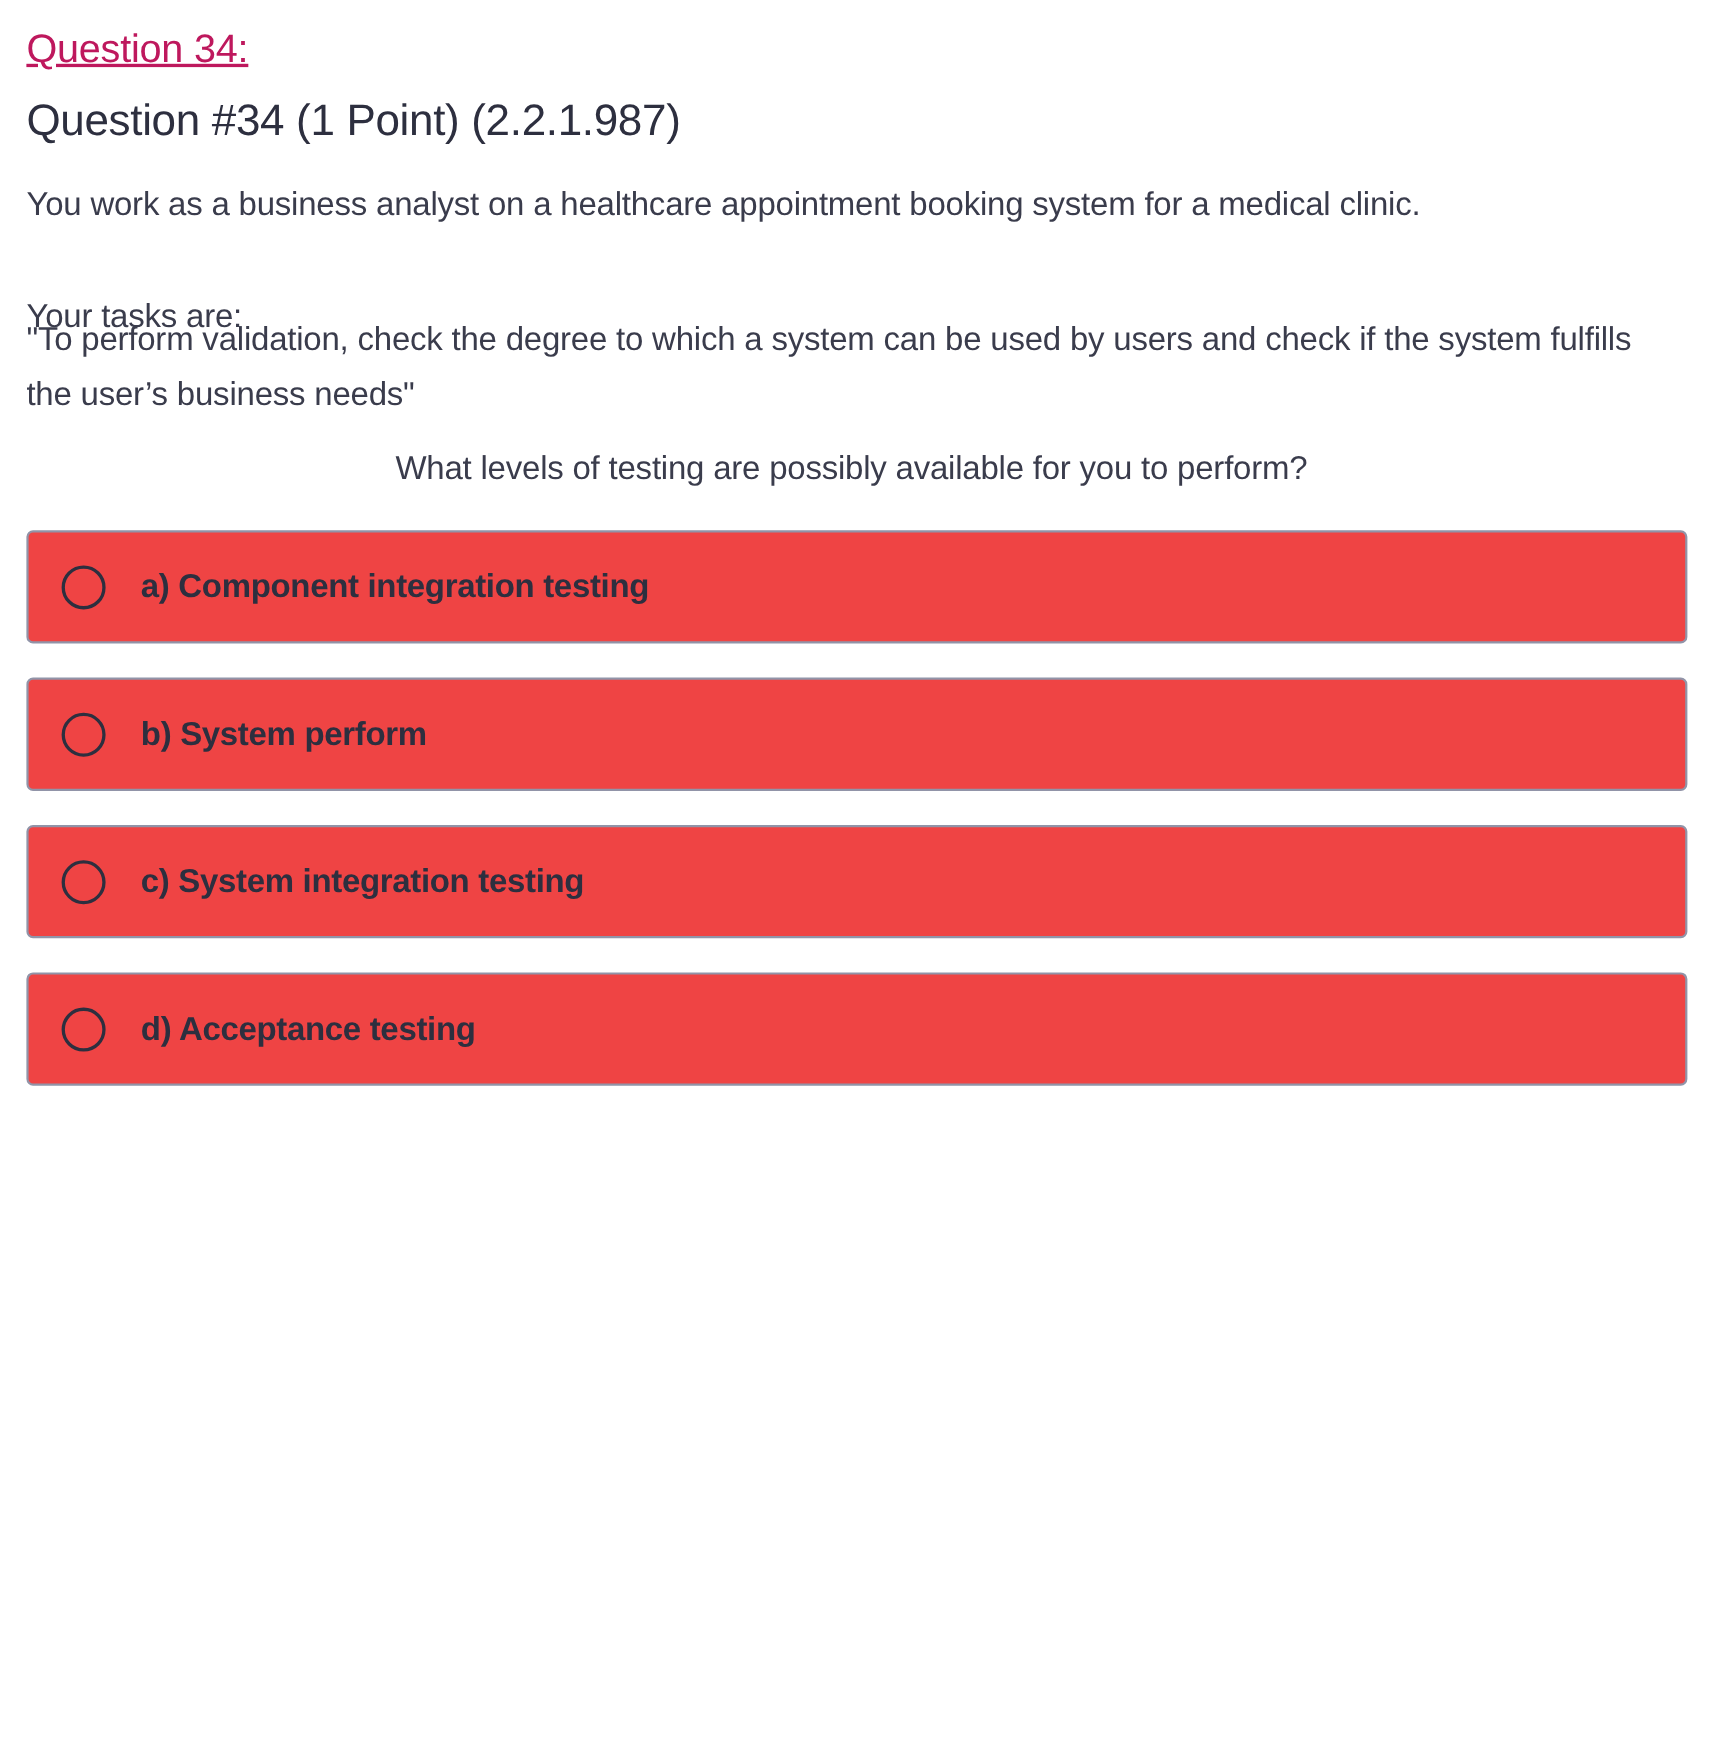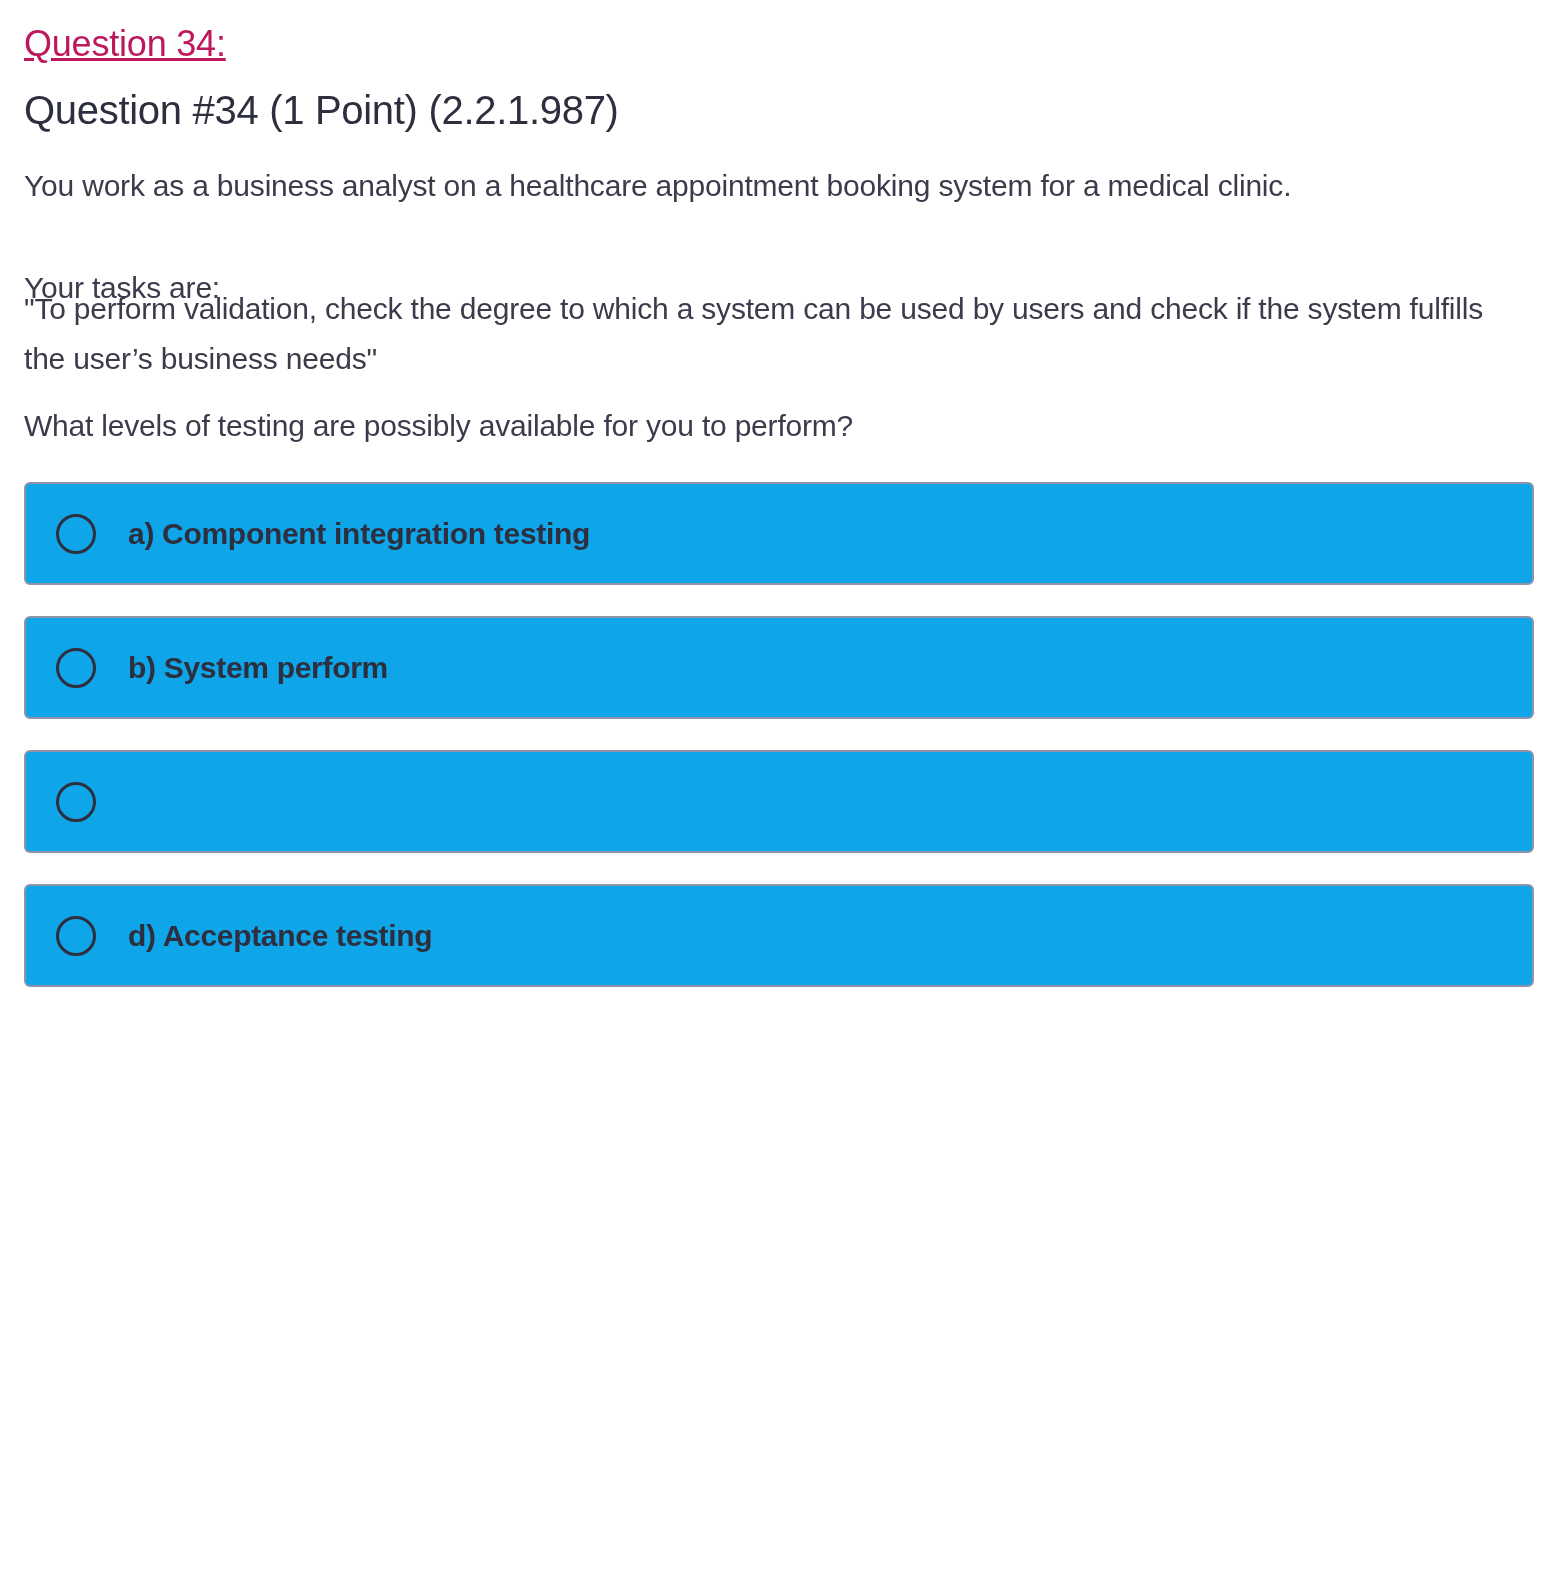--- a/index.html
+++ b/index.html
@@ -50,39 +50,39 @@
       font-size: 30px;
       line-height: 50px;
       color: #3a3c4c;
       margin: 0;
       letter-spacing: -0.2px;
       width: 1500px;
     }
     .p1 { top: 161px; }
     .p2 { top: 218px; margin-top: 45px; }
     .p3 { top: 284px; }
-    .p4 { top: 401px; }
+    .p4 { top: 401px; text-align: center; }
 
     .options {
       position: absolute;
       left: 0;
       top: 482px;
       width: 1510px;
     }
     .option {
       box-sizing: border-box;
       width: 1510px;
       height: 103px;
       border: 2px solid #9194a8;
       border-radius: 6px;
       display: flex;
       align-items: center;
       margin-bottom: 31px;
       cursor: pointer;
-      background: #0ea5e9;
+      background: #ef4444;
     }
     .radio {
       box-sizing: border-box;
       width: 40px;
       height: 40px;
       border: 3.5px solid #2d2f3f;
       border-radius: 50%;
       margin-left: 30px;
       flex-shrink: 0;
     }
@@ -110,19 +110,20 @@
     <div class="option">
       <span class="radio"></span>
       <span class="option-label">a) Component integration testing</span>
     </div>
     <div class="option">
       <span class="radio"></span>
       <span class="option-label">b) System perform</span>
     </div>
     <div class="option">
       <span class="radio"></span>
+      <span class="option-label">c) System integration testing</span>
     </div>
     <div class="option">
       <span class="radio"></span>
       <span class="option-label">d) Acceptance testing</span>
     </div>
   </div>
 </div>
 
 </body></html>

